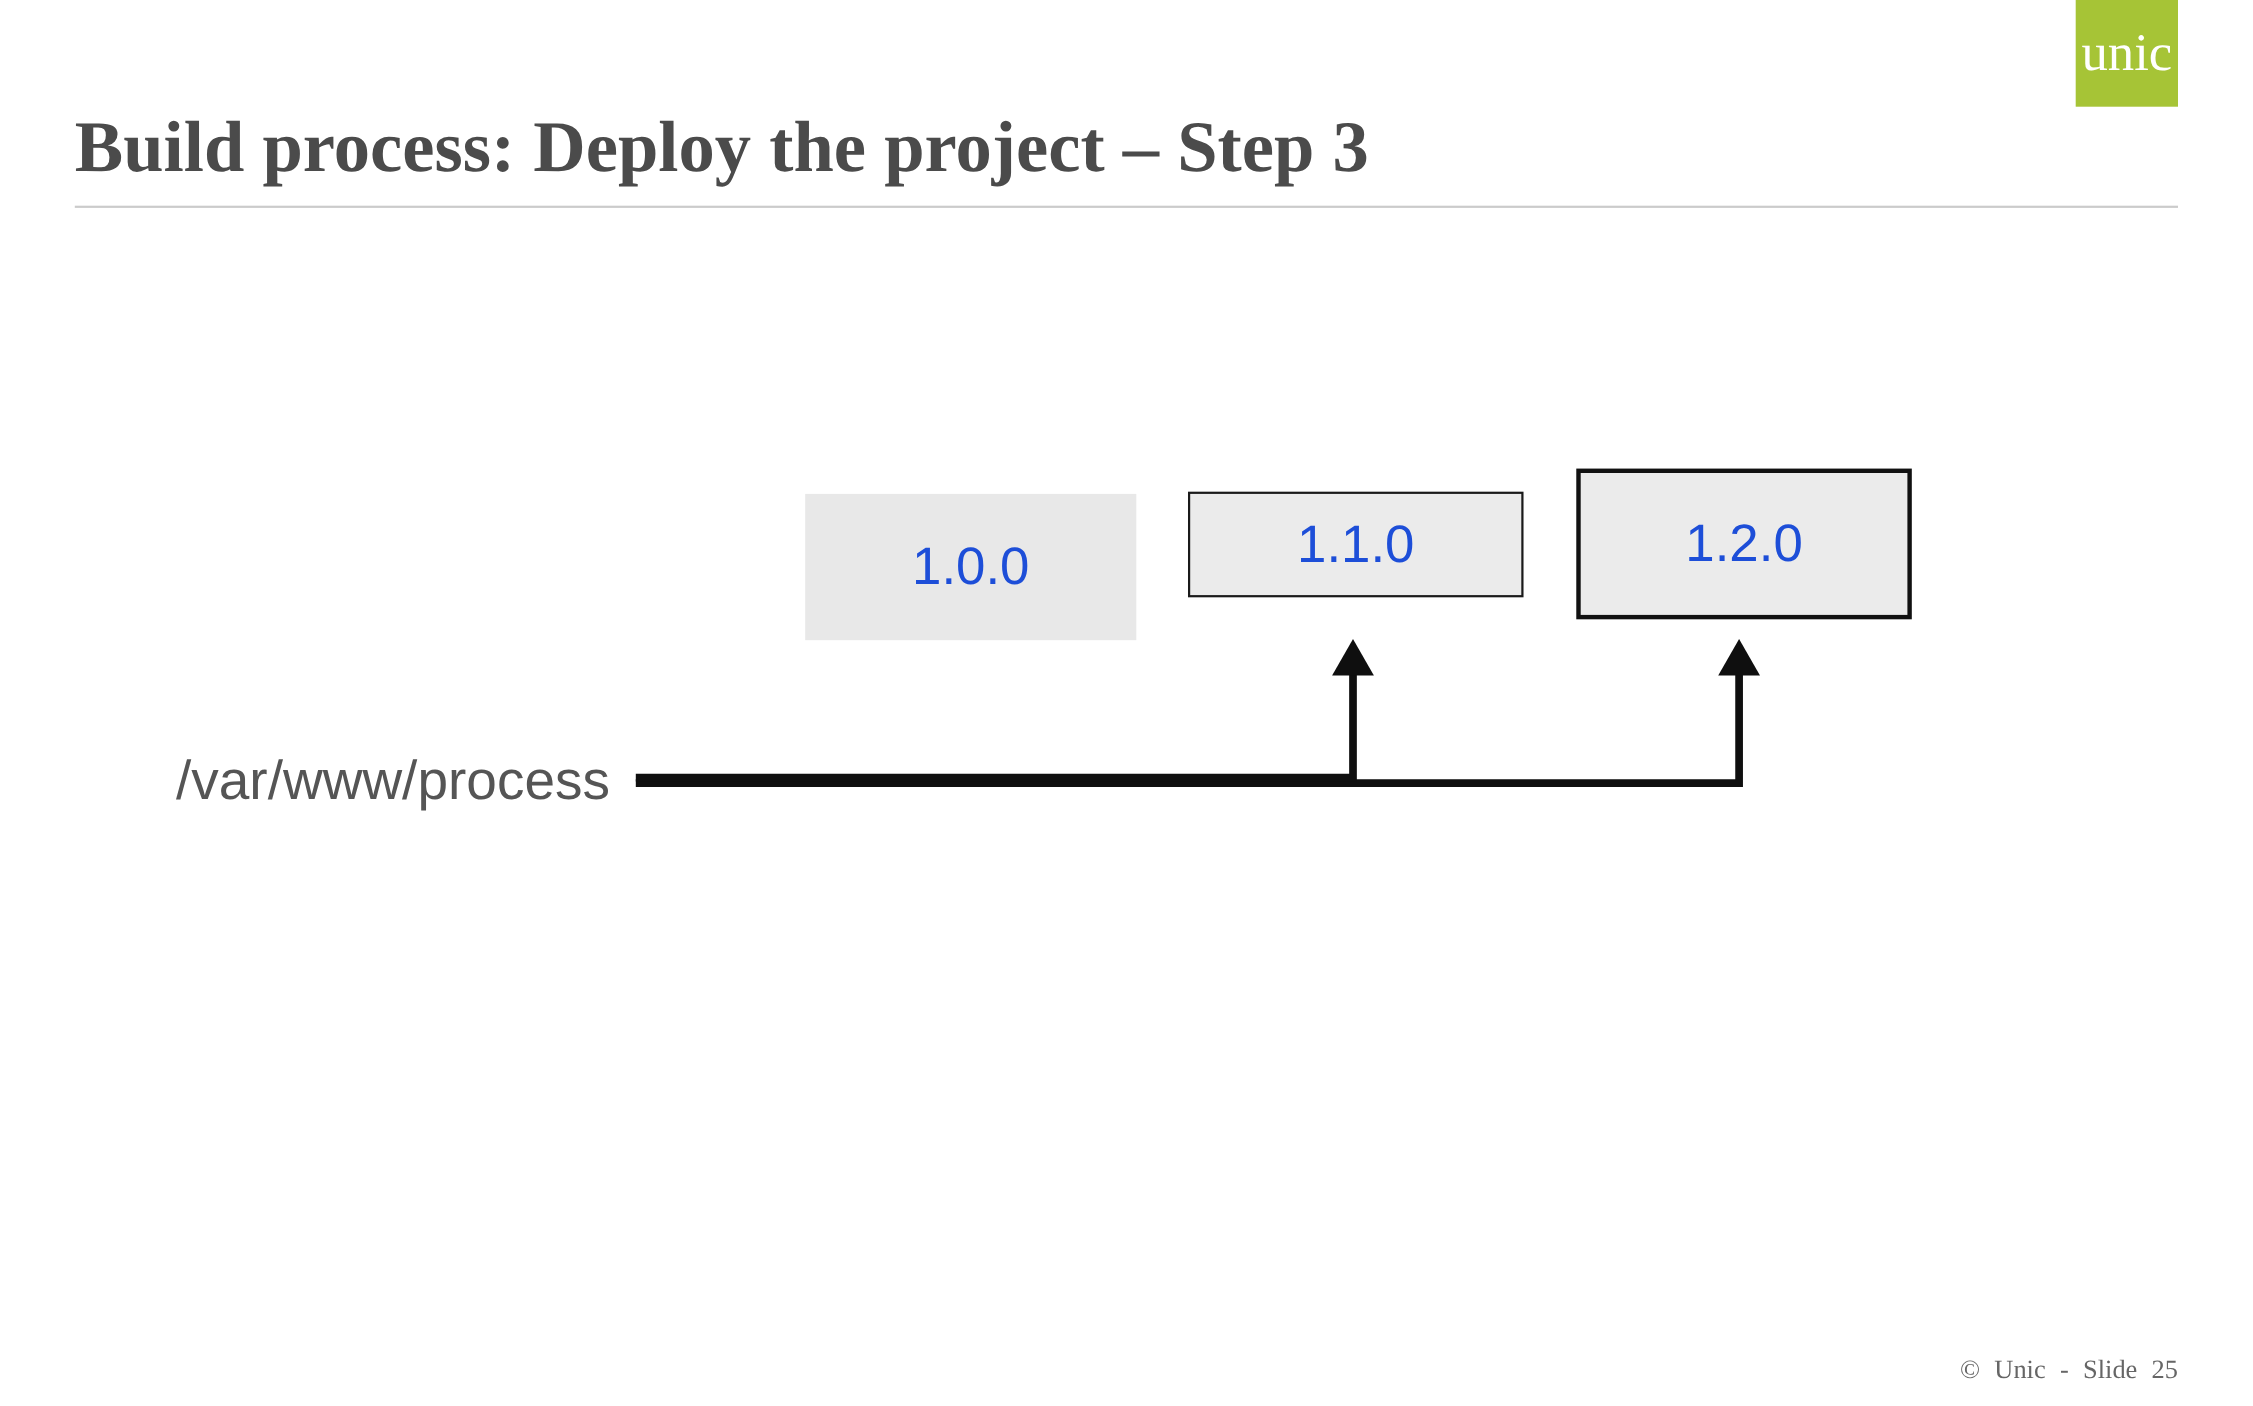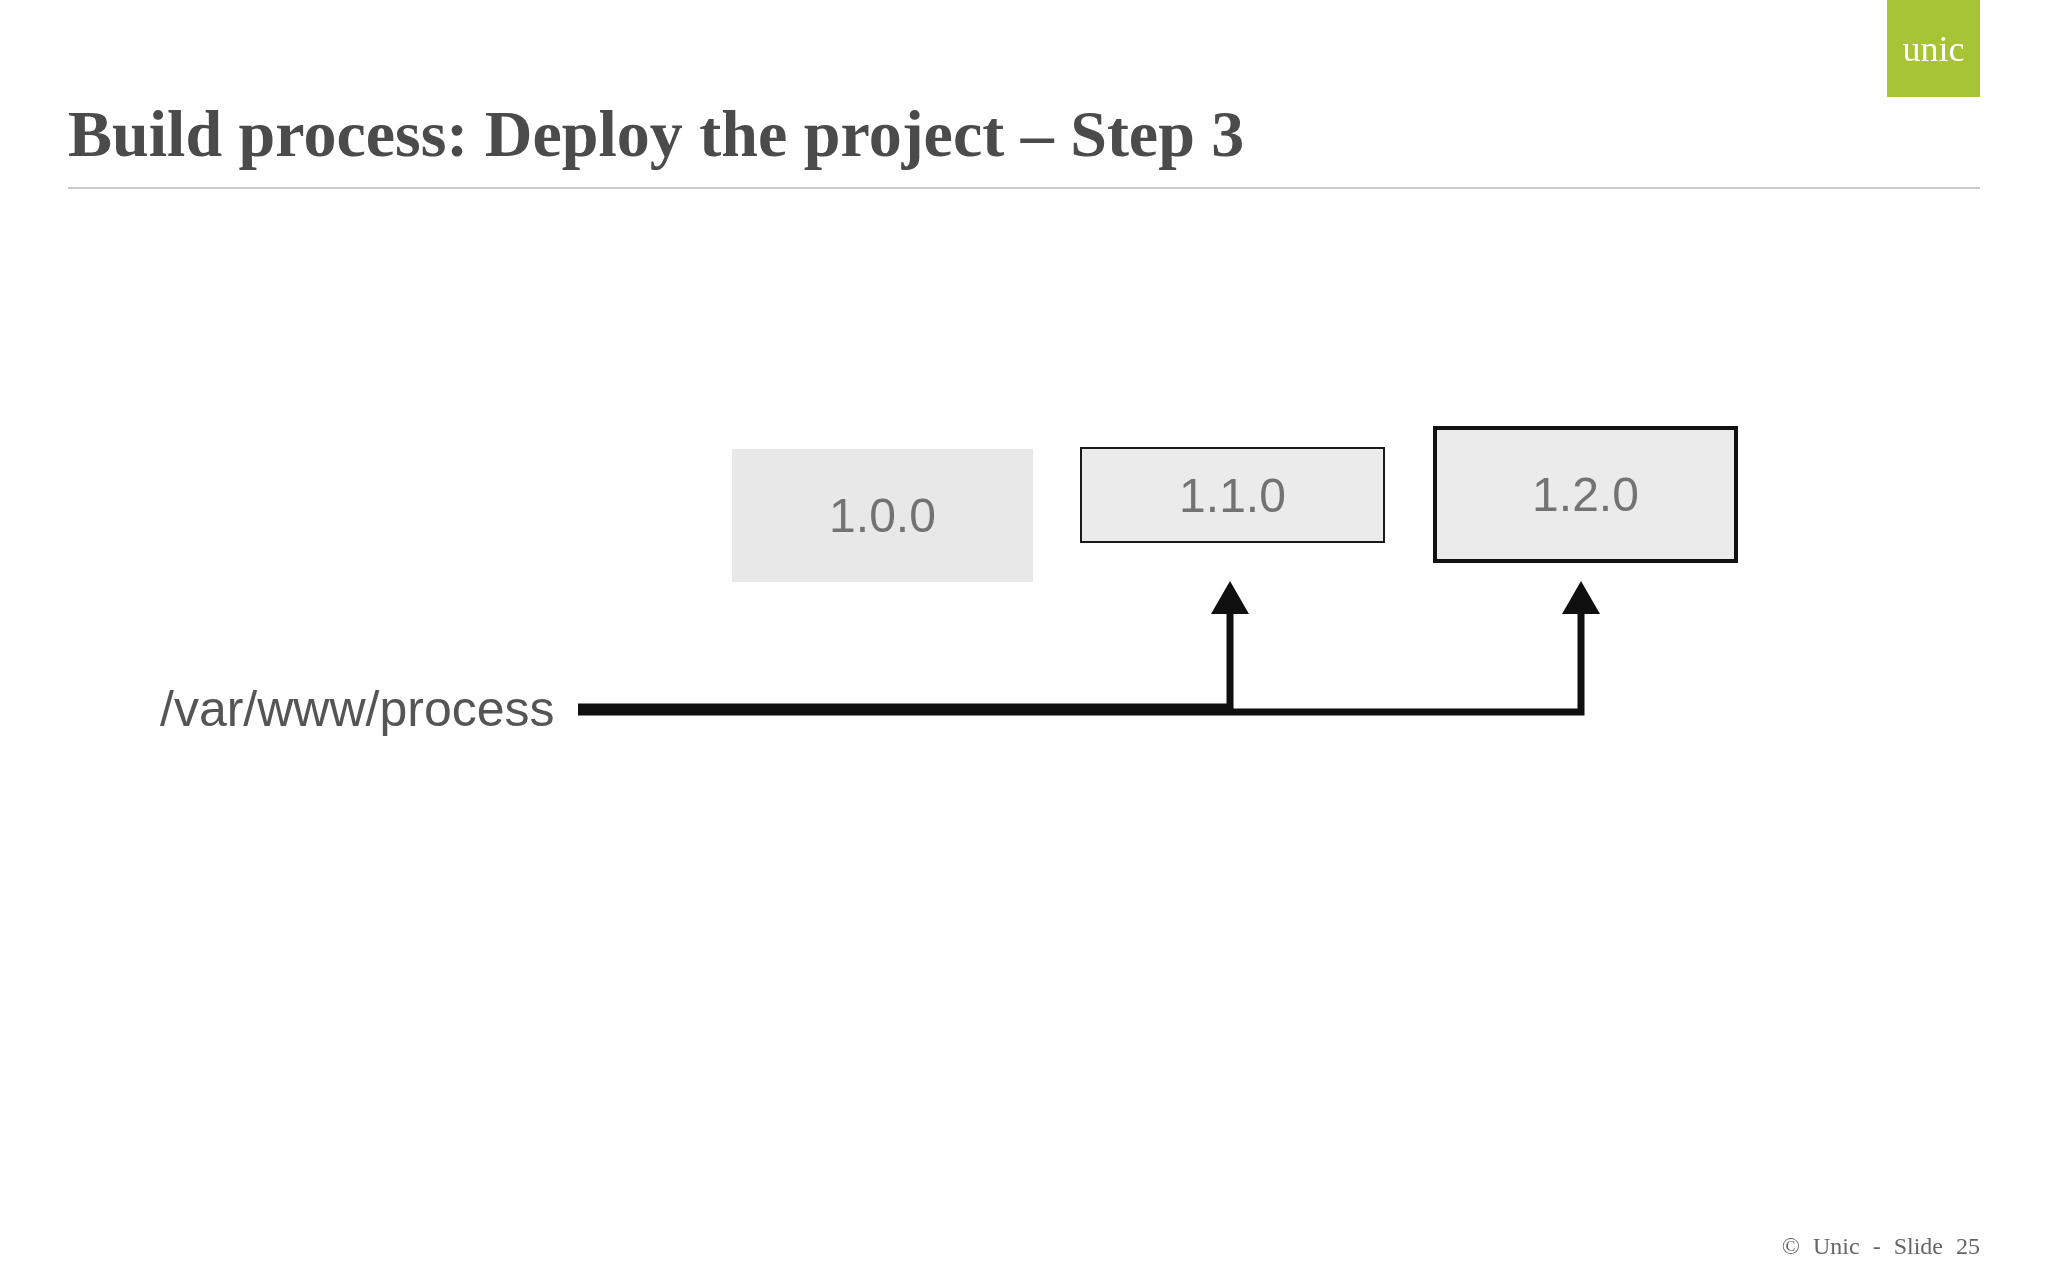--- a/index.html
+++ b/index.html
@@ -24,21 +24,21 @@
     top: 0;
     width: 93px;
     height: 97px;
     background: #a6c436;
     display: flex;
     align-items: center;
     justify-content: center;
   }
   .logo span {
     font-family: "Liberation Serif", serif;
-    font-size: 36px;
+    font-size: 48px;
     color: #ffffff;
     line-height: 1;
   }
   
   .title {
     position: absolute;
     left: 68px;
     top: 96px;
     width: 1700px;
     font-family: "Liberation Serif", serif;
@@ -56,21 +56,21 @@
     background: #cbcbcb;
   }
   
   .vbox {
     position: absolute;
     box-sizing: border-box;
     display: flex;
     align-items: center;
     justify-content: center;
     font-size: 48px;
-    color: #737373;
+    color: #1d4ed8;
   }
   .vbox-1 {
     left: 732px;
     top: 449px;
     width: 301px;
     height: 133px;
     background: #e8e8e8;
   }
   .vbox-2 {
     left: 1080px;

